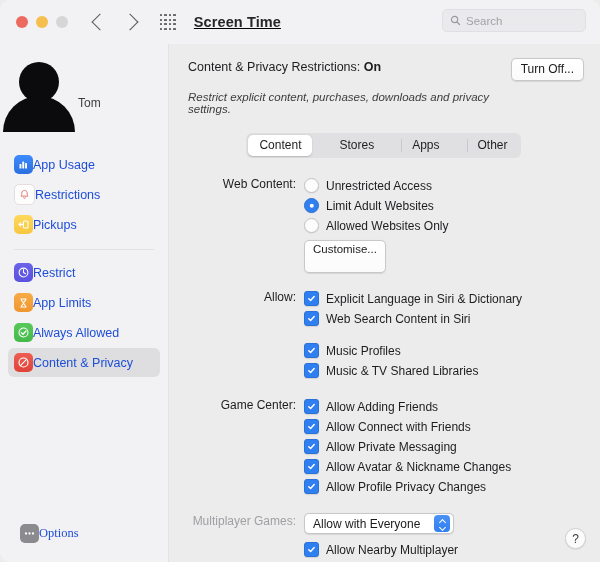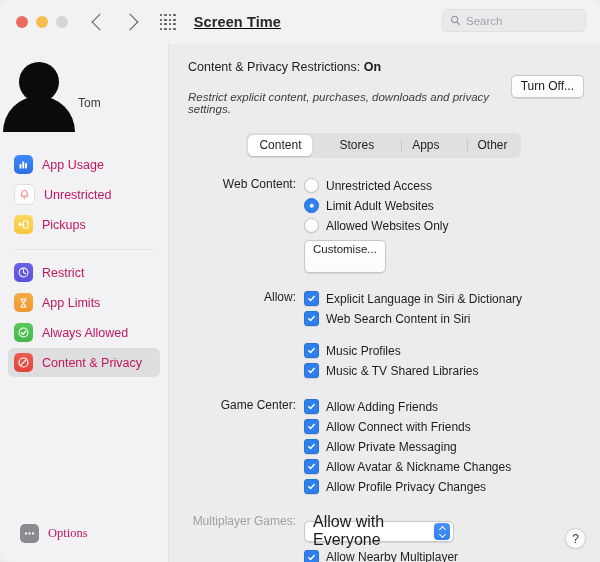--- a/index.html
+++ b/index.html
@@ -185,23 +185,22 @@
     height: 29px;
     padding: 0 6px;
     border-radius: 6px;
     margin-bottom: 1px;
     cursor: default;
   }
   .navitem.selected {
     background: #dedddf;
   }
   .navitem .label {
-    margin-left: 9px;
     font-size: 12.5px;
-    color: #be185d;
+    color: #1d4ed8;
   }
 
   .sicon {
     width: 19px;
     height: 19px;
     border-radius: 5px;
     flex: 0 0 auto;
     display: flex;
     align-items: center;
     justify-content: center;
@@ -230,21 +229,21 @@
     flex: 1;
     background: #ececed;
     position: relative;
     padding: 16px 16px 0 14px;
     box-sizing: border-box;
     min-width: 0;
   }
 
   .headline {
     display: flex;
-    align-items: center;
+    align-items: flex-start;
     justify-content: space-between;
   }
   .headline .text { padding-left: 5px; }
   .h-title {
     font-size: 12.5px;
     color: #1d1d1f;
   }
   .h-title b { font-weight: bold; }
   .h-sub {
     margin-top: 17px;
@@ -395,21 +394,21 @@
     height: 21px;
     background: #ffffff;
     border: 0.5px solid #c8c7cb;
     border-radius: 5px;
     box-shadow: 0 0.5px 1px rgba(0,0,0,0.10);
     padding: 0 3px 0 8px;
     box-sizing: border-box;
     cursor: default;
   }
   .popup .pv {
-    font-size: 16px;
+    font-size: 12px;
     color: #1b1b1d;
   }
   .popup .stepper {
     width: 16px;
     height: 17px;
     border-radius: 4px;
     background: linear-gradient(180deg,#4c92f5,#2f7ff0);
     display: flex;
     flex-direction: column;
     align-items: center;
@@ -525,21 +524,21 @@
           <span class="label">App Usage</span>
         </div>
 
         <div class="navitem">
           <span class="sicon ic-notifications">
             <svg width="11" height="11" viewBox="0 0 12 12">
               <path d="M6 1.6c-1.8 0-2.9 1.2-2.9 2.9 0 2.2-.8 2.8-.8 3.3h7.4c0-.5-.8-1.1-.8-3.3 0-1.7-1.1-2.9-2.9-2.9z" fill="none" stroke="#e2675e" stroke-width="0.95" stroke-linejoin="round"></path>
               <path d="M5 9.2c0 .6.45 1 1 1s1-.4 1-1" fill="none" stroke="#e2675e" stroke-width="0.95"></path>
             </svg>
           </span>
-          <span class="label">Unrestricted</span>
+          <span class="label">Restrictions</span>
         </div>
 
         <div class="navitem">
           <span class="sicon ic-pickups">
             <svg width="13" height="11" viewBox="0 0 13 11">
               <rect x="6.4" y="2" width="4.6" height="7" rx="1.1" fill="none" stroke="#fff" stroke-width="1.1"></rect>
               <path d="M5.4 5.4H2.2" stroke="#fff" stroke-width="1.1" stroke-linecap="round"></path>
               <path d="M3.6 3.8L2 5.4l1.6 1.6" fill="none" stroke="#fff" stroke-width="1.1" stroke-linecap="round" stroke-linejoin="round"></path>
             </svg>
           </span>

